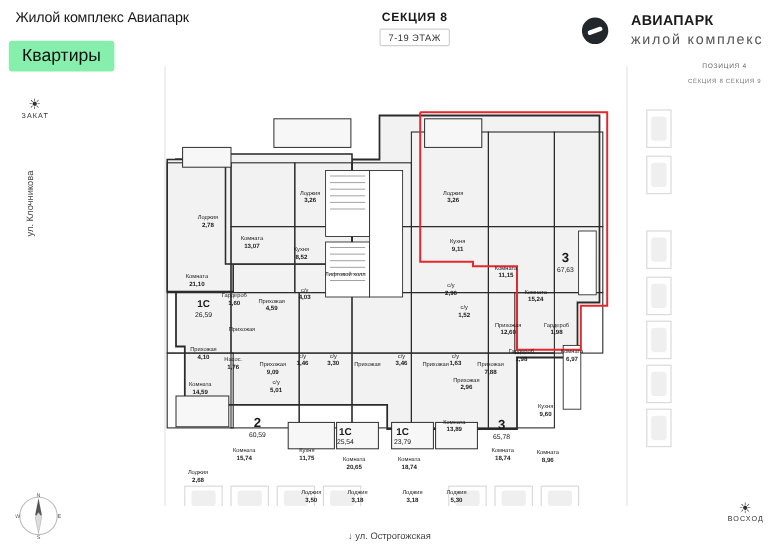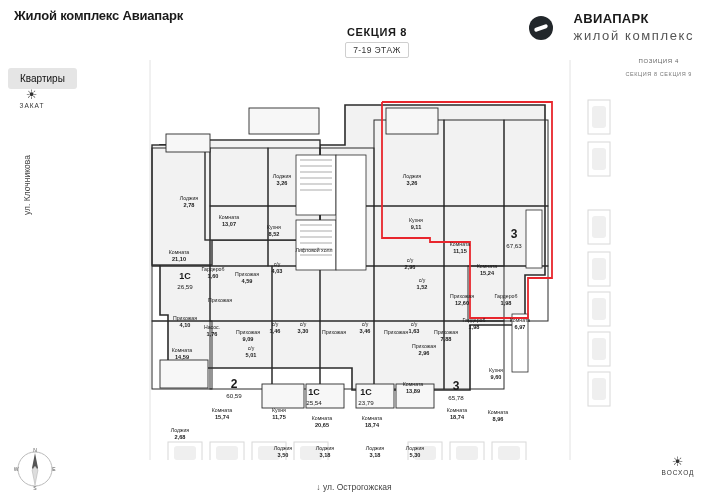--- a/index.html
+++ b/index.html
@@ -9,50 +9,50 @@
     font-family:"Liberation Sans", sans-serif;
     color:#1a1a1a;
     overflow:hidden;
     position:relative;
   }
   .root{position:absolute;inset:0;}
 
   
   .hdr-title{
     position:absolute;left:14px;top:8px;
-    font-size:13px;font-weight:bold;letter-spacing:-0.2px;
+    font-size:13px;font-weight:normal;letter-spacing:-0.2px;
   }
   .hdr-sub{
     position:absolute;left:14px;top:25px;
     font-size:11.5px;color:#1a1a1a;
   }
   .section-wrap{
     position:absolute;left:322px;top:10px;text-align:center;width:110px;
   }
-  .section-name{font-size:11px;font-weight:bold;letter-spacing:.6px;margin-top:16px;}
+  .section-name{font-size:11px;font-weight:bold;letter-spacing:.6px;}
   .section-floors{
     display:inline-block;margin-top:4px;
     border:1px solid #cfcfcf;border-radius:2px;
     font-size:8.5px;letter-spacing:.4px;padding:2px 7px;color:#333;
   }
   .brand{
     position:absolute;right:14px;top:12px;display:flex;align-items:center;gap:21px;
   }
   .brand-logo{width:24px;height:24px;border-radius:50%;background:#22272b;position:relative;}
   .brand-logo:after{
     content:"";position:absolute;left:5px;top:10px;width:14px;height:4px;
     background:#fff;border-radius:2px;transform:rotate(-20deg);
   }
   .brand-txt1{font-size:13px;font-weight:bold;letter-spacing:.3px;line-height:1;}
   .brand-txt2{font-size:13px;color:#555;letter-spacing:1.6px;margin-top:3px;}
 
   .tab{
-    position:absolute;left:8px;top:68px;
-    background:#e5e5e5;border-radius:3px;
-    padding:5px 12px;font-size:10px;color:#111;
+    position:absolute;left:8px;top:37px;
+    background:#86efac;border-radius:3px;
+    padding:5px 12px;font-size:16px;color:#111;
   }
 
   
   .sun{position:absolute;width:44px;text-align:center;font-size:6.5px;letter-spacing:1px;color:#333;}
   .sun .ic{font-size:13px;line-height:14px;display:block;color:#333;}
   .sun-left{left:10px;top:88px;}
   .sun-right{right:8px;top:455px;}
   .compass{position:absolute;left:14px;bottom:10px;width:42px;height:42px;}
   .compass svg{display:block;}
 

